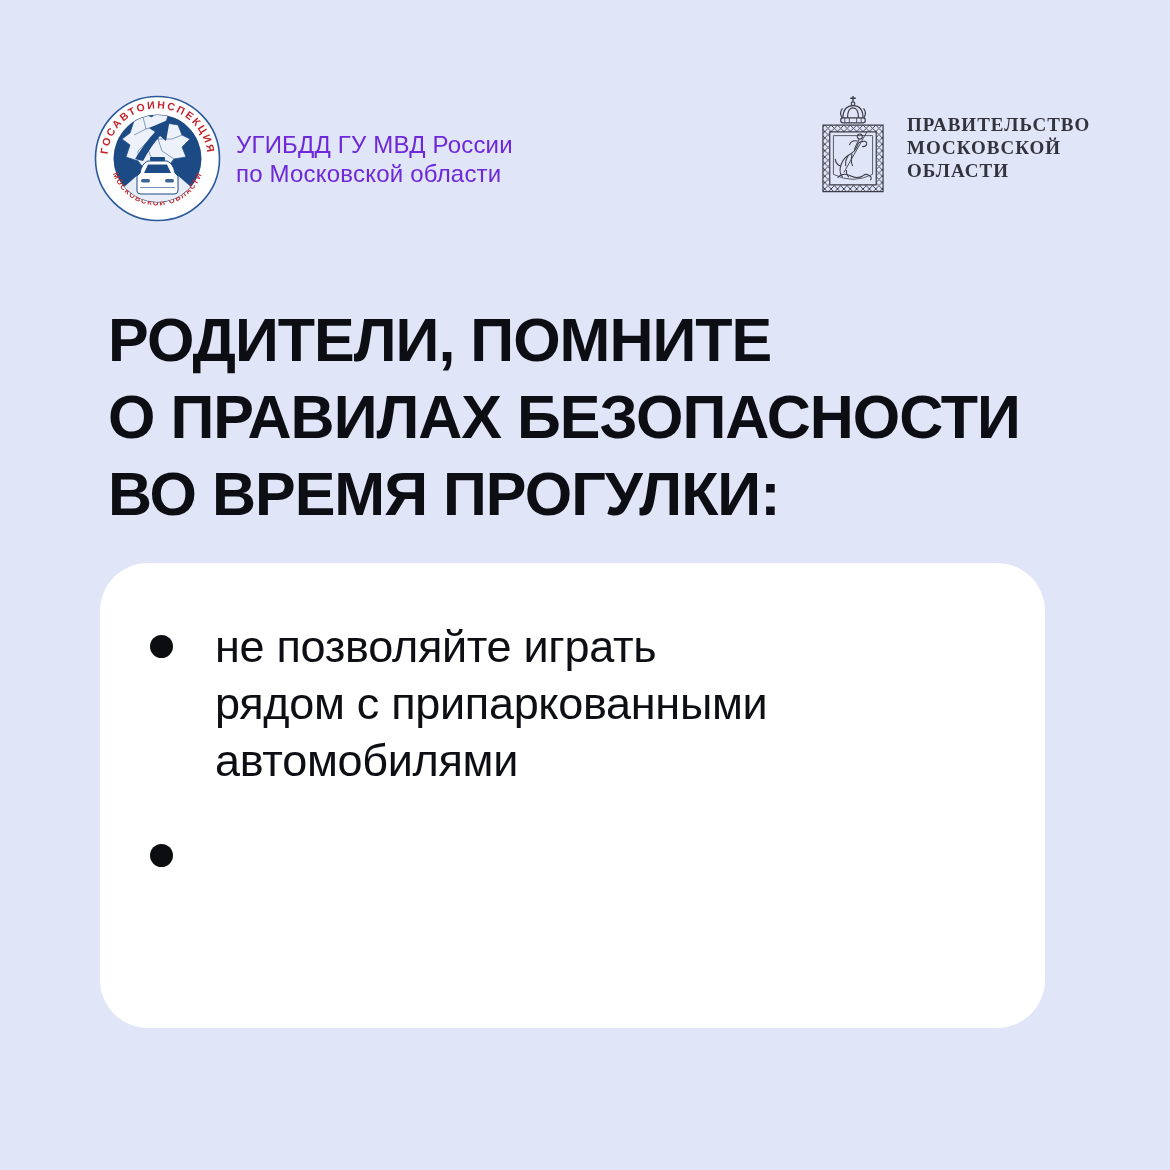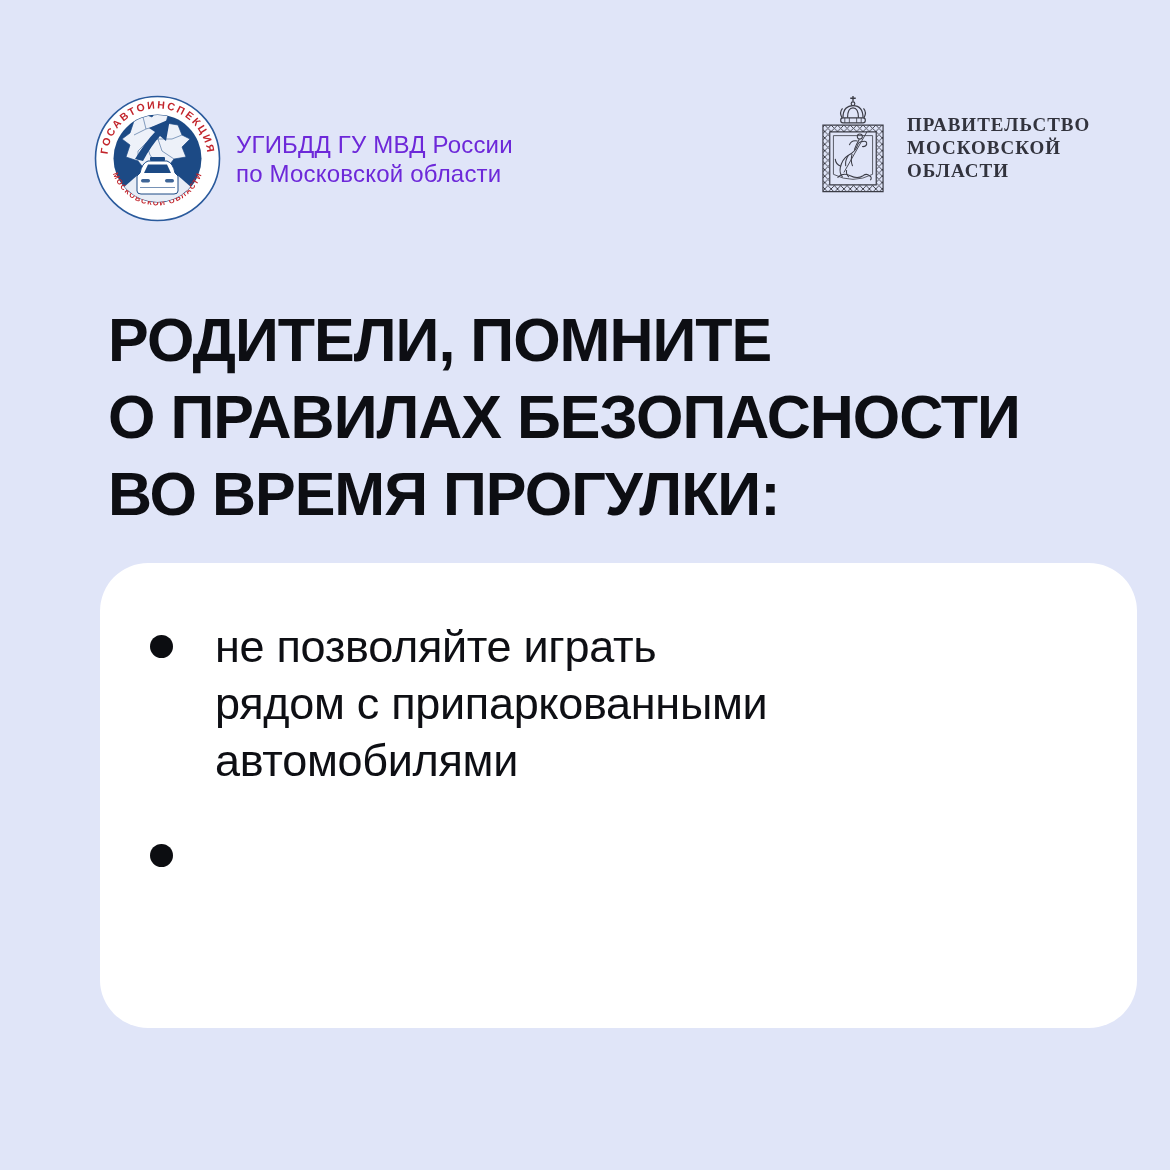--- a/index.html
+++ b/index.html
@@ -43,21 +43,21 @@
     font-weight:700;
     letter-spacing:-1px;
     color:#0d0e13;
     white-space:pre-line;
   }
 
   
   .card {
     position:absolute;
     left:100px; top:563px;
-    width:1037px; height:465px;
+    width:945px; height:465px;
     background:#ffffff;
     border-radius:48px;
     box-sizing:border-box;
     padding:55px 40px 0 50px;
   }
   .bullet-row { display:flex; align-items:flex-start; gap:42px; margin-bottom:38px; }
   .bullet-dot {
     flex:none;
     width:23px; height:23px;
     border-radius:50%;

